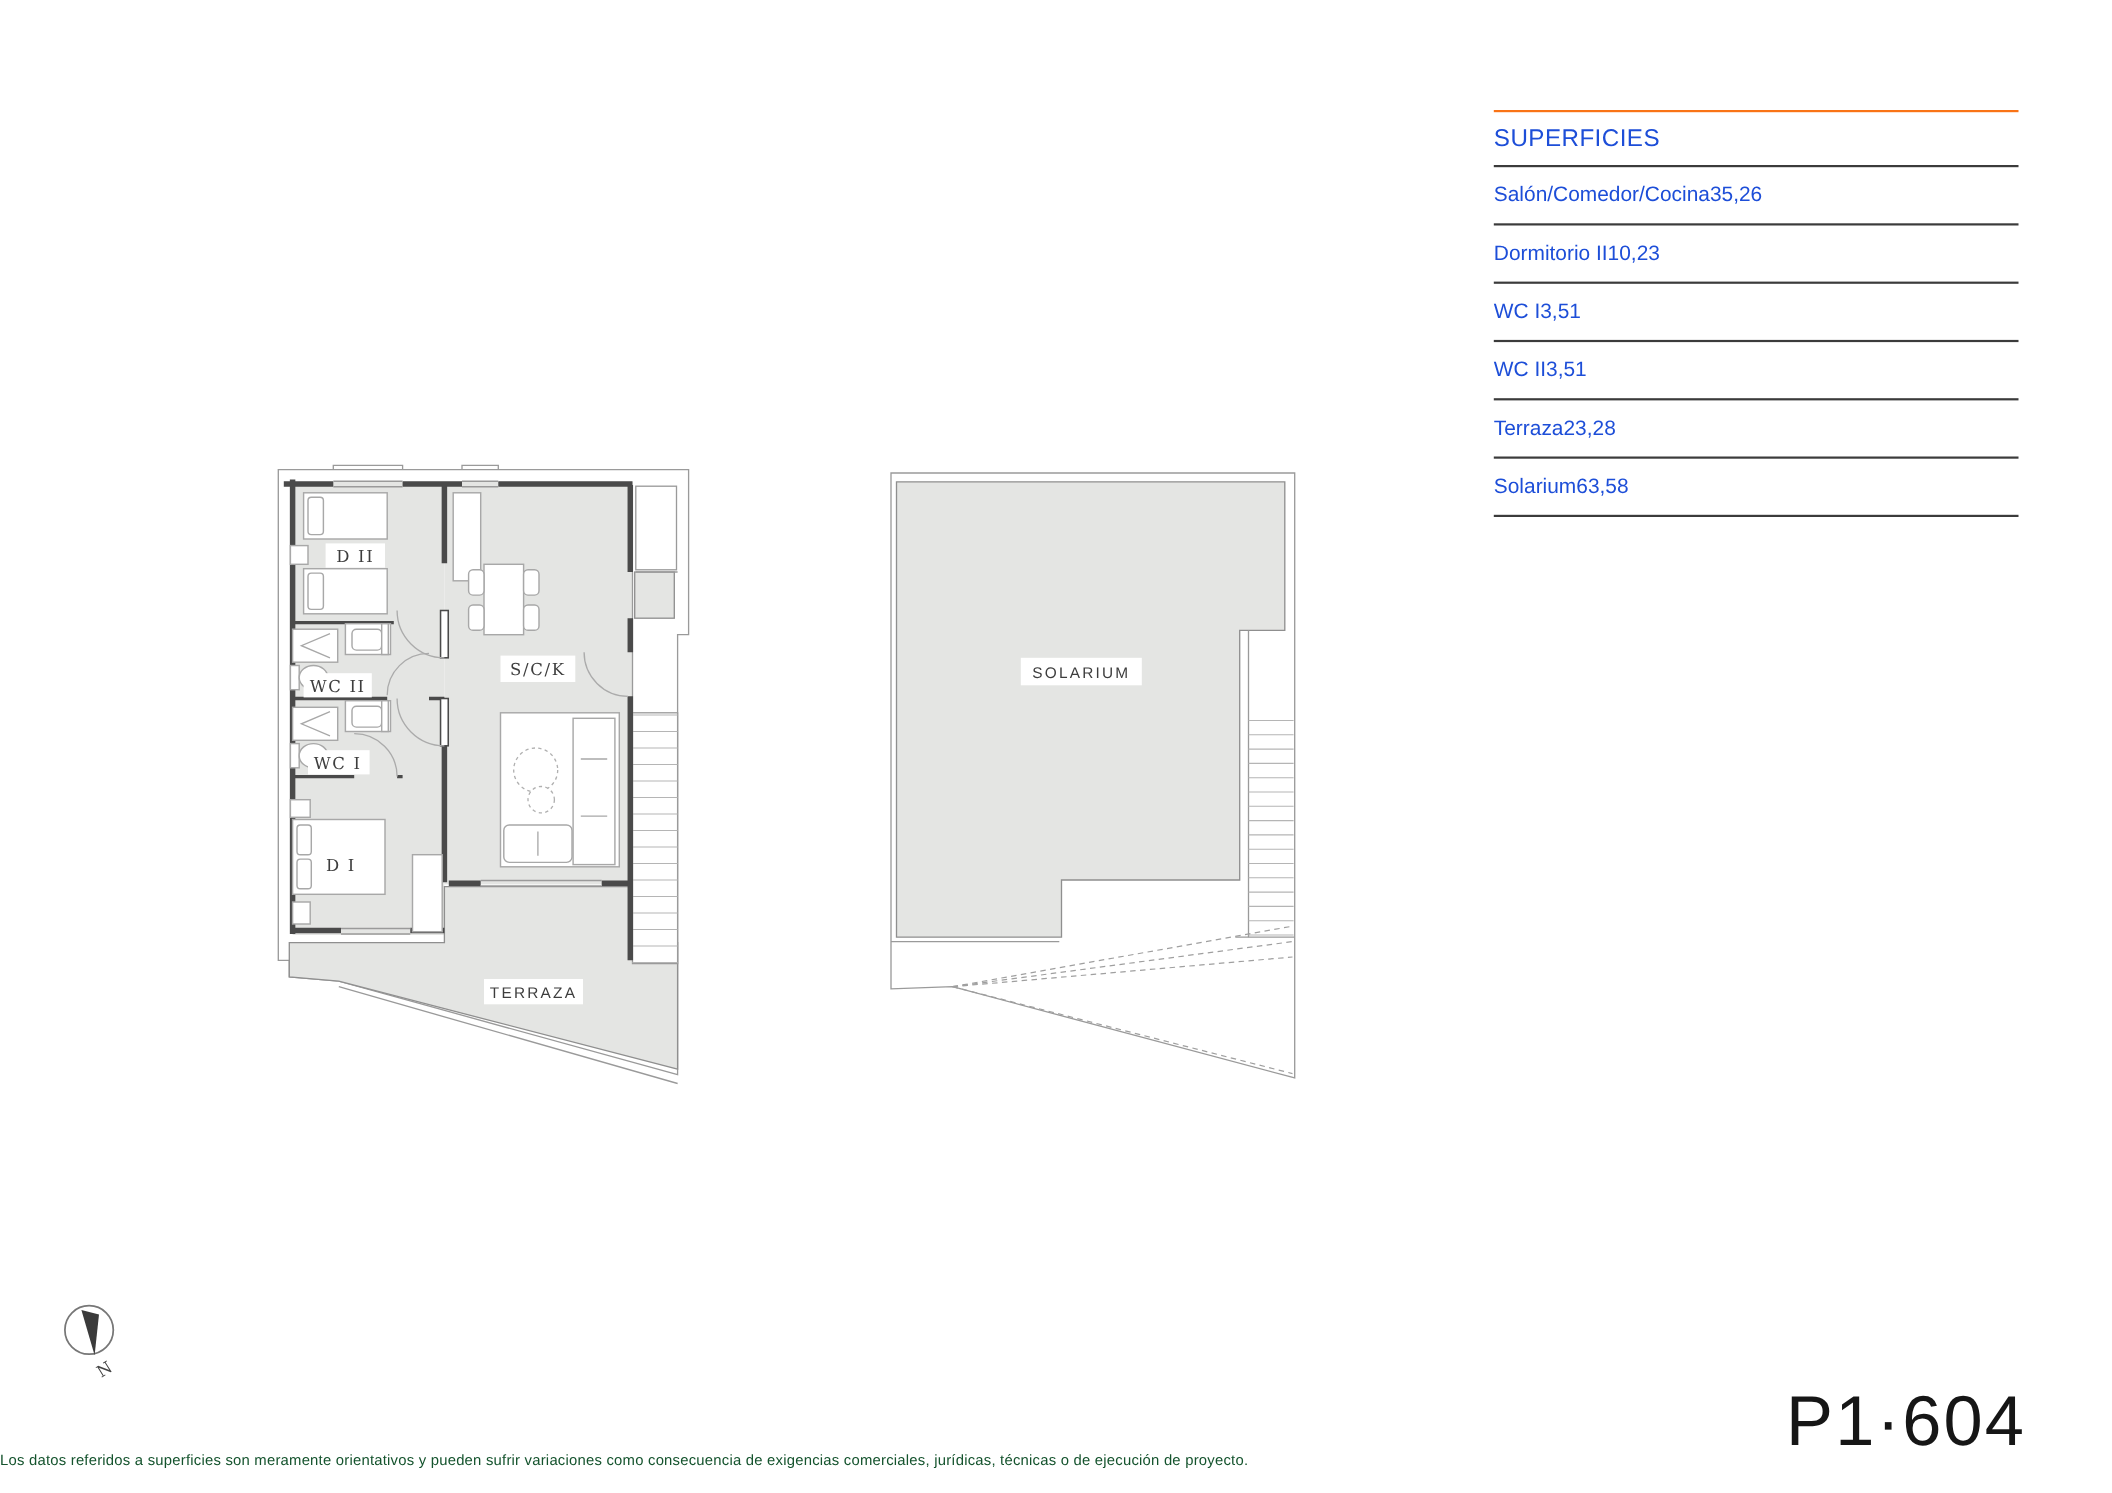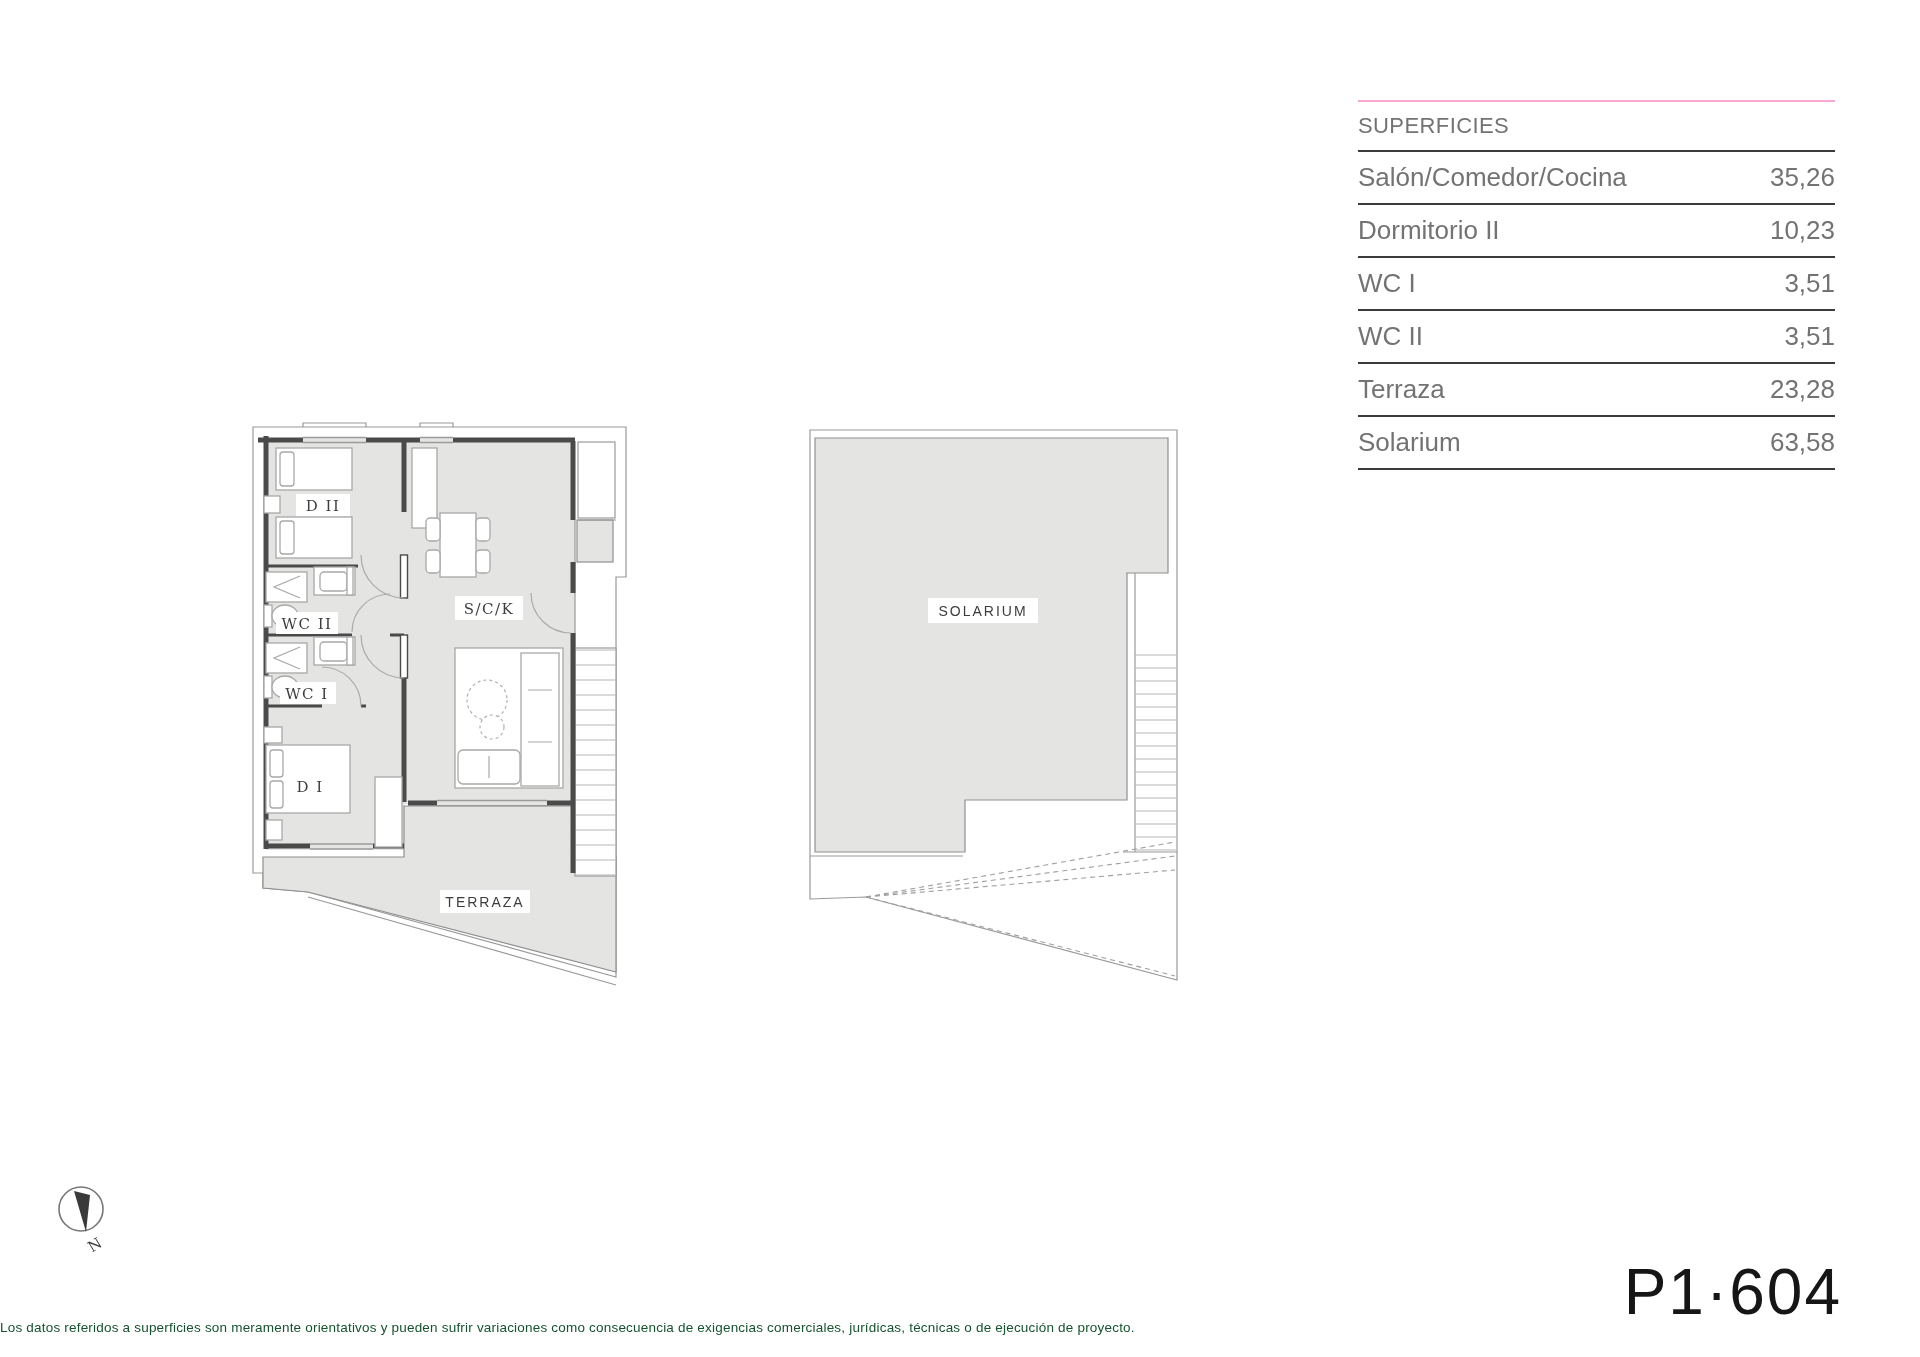--- a/index.html
+++ b/index.html
@@ -4,30 +4,30 @@
 <style>
   html,body { margin:0; padding:0; }
   body {
     width:1920px; height:1357px; position:relative;
     background:#ffffff; overflow:hidden;
     font-family:"Liberation Sans", sans-serif;
   }
   
   .table {
     position:absolute; left:1358px; top:100px; width:477px;
-    border-top:2px solid #f9a8d4; color:#737373;
+    border-top:2px solid #f97316; color:#1d4ed8;
   }
   .t-head {
     height:48px; border-bottom:2px solid #3b3b3b;
     display:flex; align-items:center; font-size:22px; letter-spacing:0.4px;
   }
   .t-row {
     height:51px; border-bottom:2px solid #3b3b3b;
-    display:flex; align-items:center; justify-content:space-between;
-    font-size:26px;
+    display:flex; align-items:center; justify-content:flex-start;
+    font-size:19px;
   }
   .t-total { font-weight:bold; }
   .t-value { text-align:right; }
   
   .plan-svg { position:absolute; left:0; top:0; }
   .thin   { stroke:#9a9a9a; stroke-width:1.2; fill:none; }
   .wall   { stroke:#4a4a4a; stroke-width:5; fill:none; }
   .wall3  { stroke:#4a4a4a; stroke-width:3; fill:none; }
   .floor  { fill:#e4e5e3; stroke:#8f8f8f; stroke-width:1.2; }
   .floorq { fill:#e4e5e3; stroke:none; }

